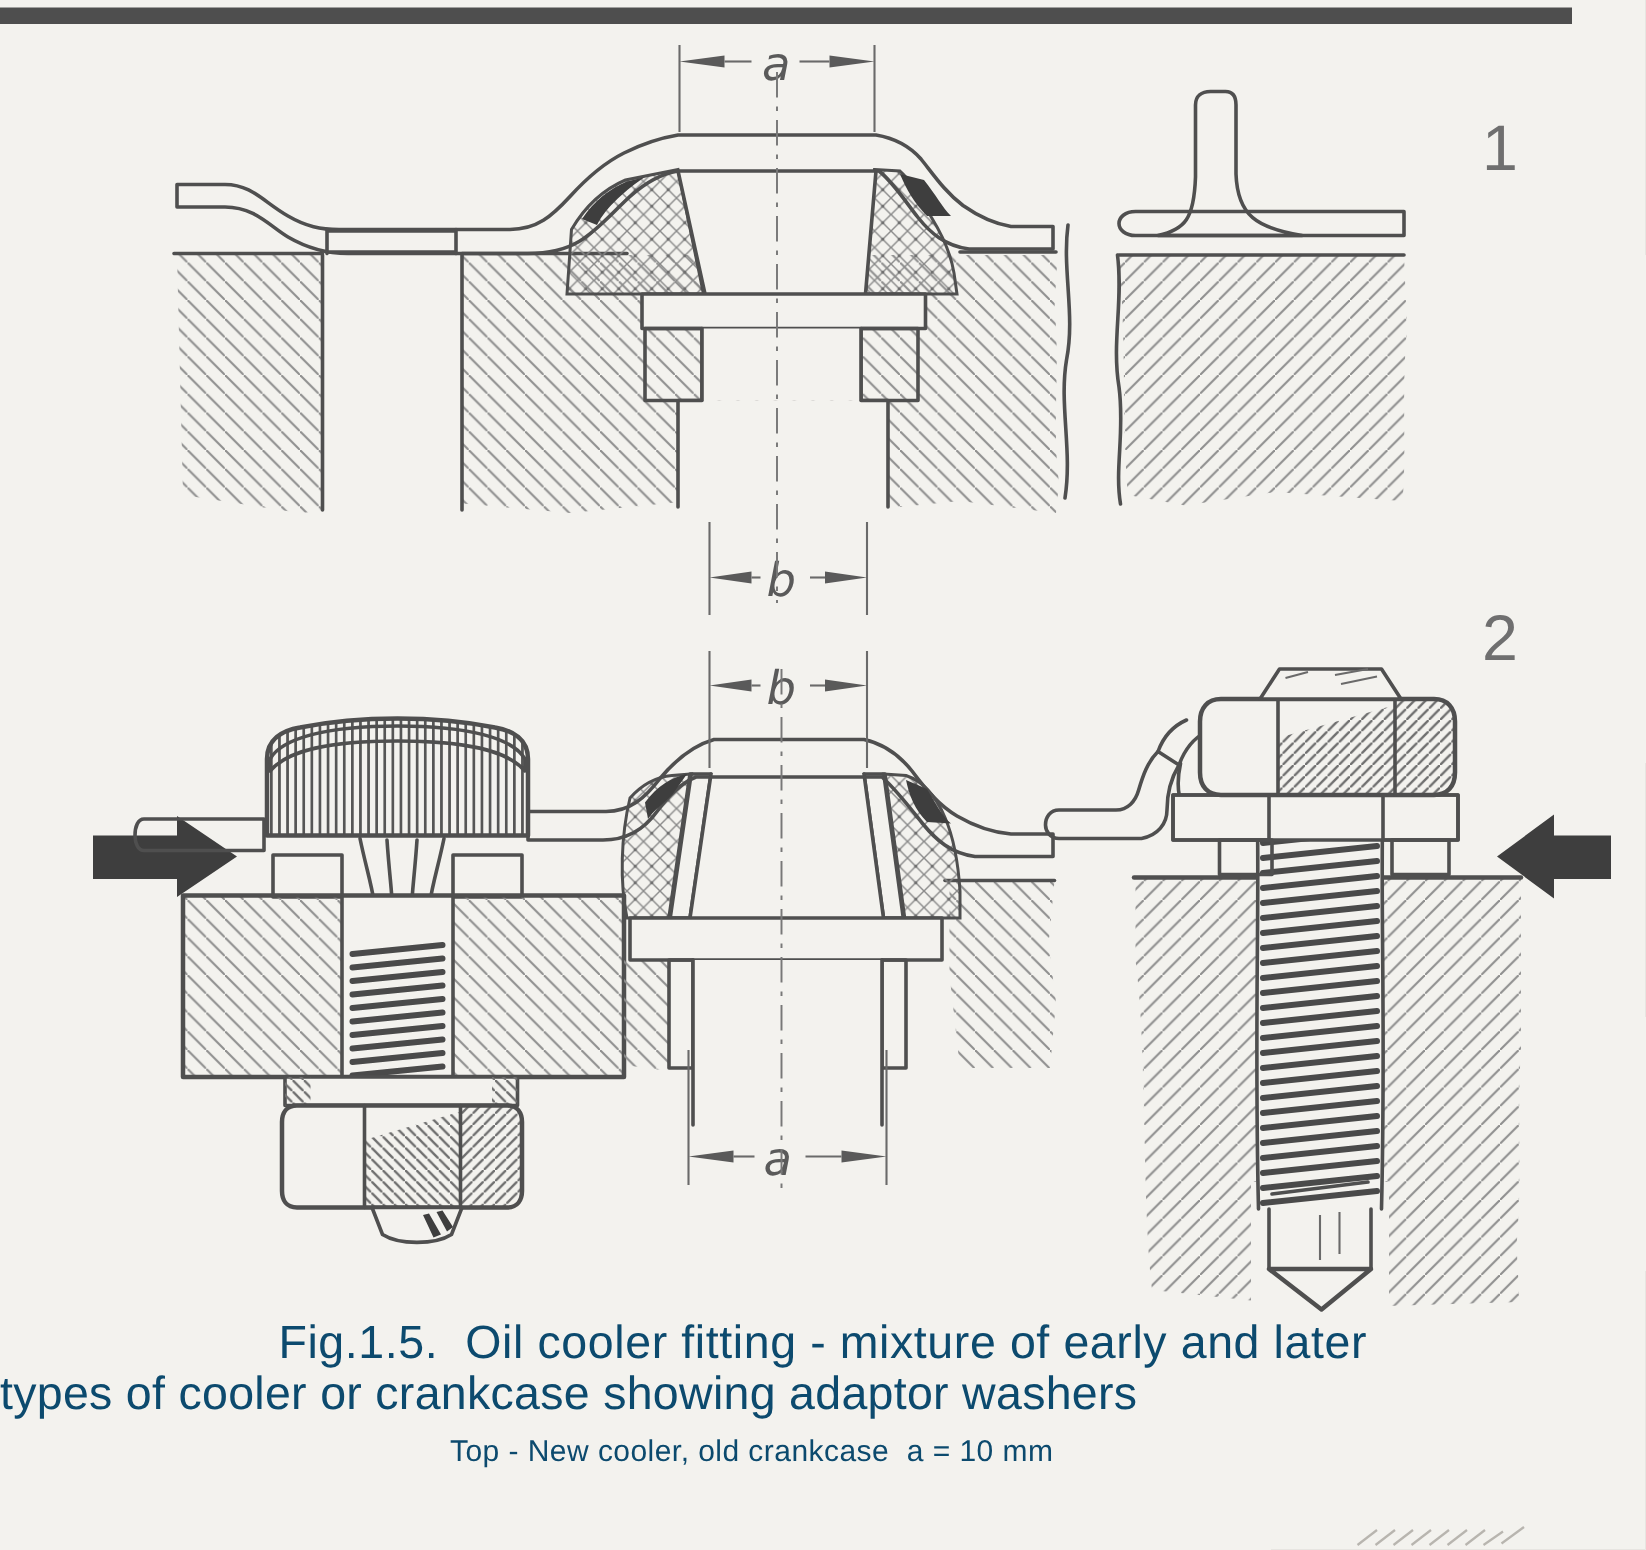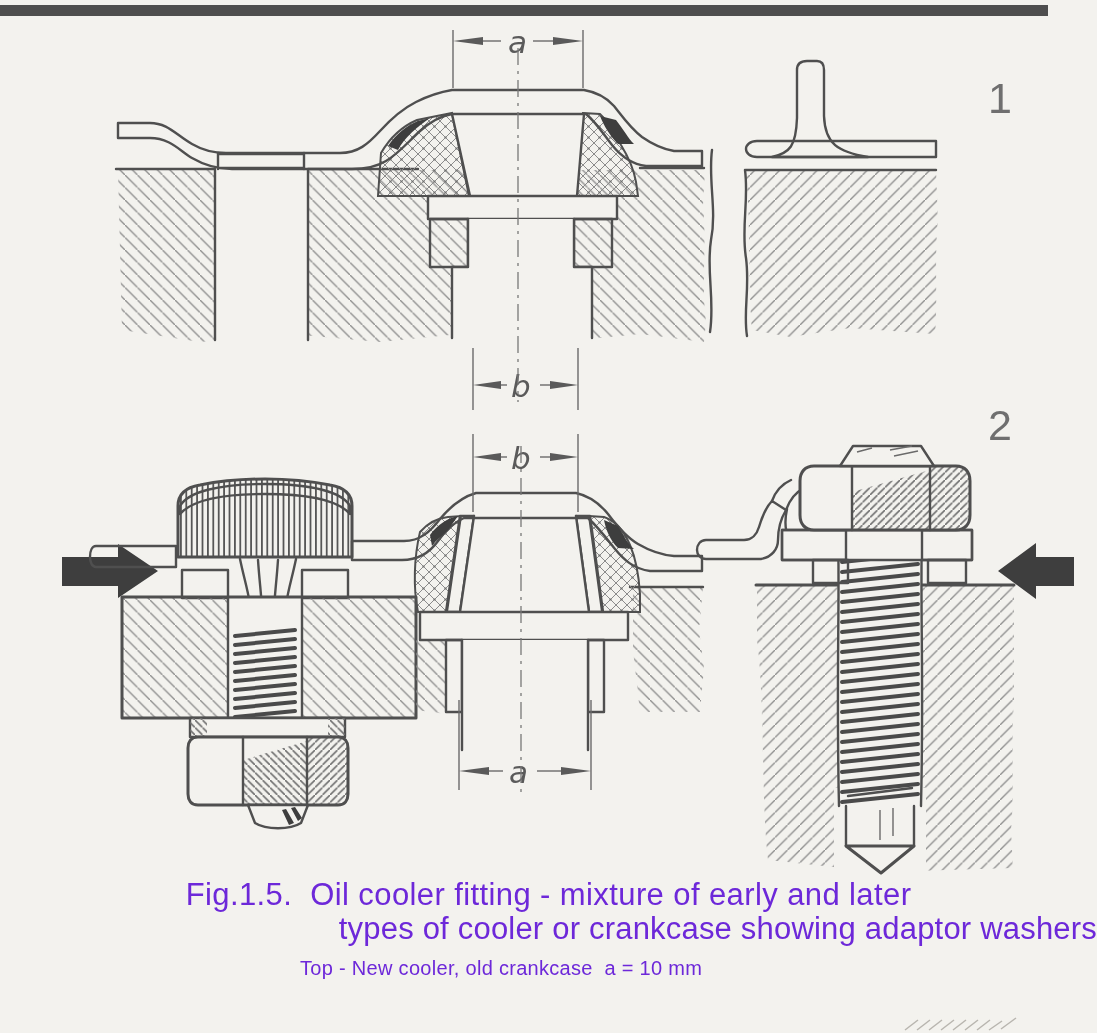--- a/index.html
+++ b/index.html
@@ -1,21 +1,21 @@
 <!DOCTYPE html>
 <html><head>
 <meta charset="utf-8">
 <style>
   html,body{margin:0;padding:0;background:#dddbd6;}
   #page{position:relative;width:1097px;height:1033px;background:#f3f2ee;overflow:hidden;
         font-family:"Liberation Sans",sans-serif;}
   #art{position:absolute;left:0;top:0;}
-  .cap{position:absolute;color:#6d28d9;white-space:pre;}
+  .cap{position:absolute;color:#0c4a6e;white-space:pre;}
   #cap1{left:0;top:877px;width:1097px;text-align:center;font-size:31px;letter-spacing:.4px;}
-  #cap2{left:0;top:911px;width:1097px;text-align:right;font-size:31px;letter-spacing:.2px;}
+  #cap2{left:0;top:911px;width:1097px;text-align:left;font-size:31px;letter-spacing:.2px;}
   #note1{left:252px;top:957px;font-size:20px;letter-spacing:.3px;margin-left:48px;}
   #note2{left:250px;top:991px;font-size:27px;letter-spacing:.3px;}
   .dimlbl{font-family:"DejaVu Sans",sans-serif;font-style:italic;font-size:31px;fill:#5a5a5a;}
   .fignum{font-family:"Liberation Sans",sans-serif;font-size:43px;fill:#6f6f6f;}
   .ink{stroke:#4f4f4f;stroke-width:2.4;fill:none;stroke-linejoin:round;stroke-linecap:round;}
   .ink3{stroke:#4f4f4f;stroke-width:3;fill:none;stroke-linejoin:round;stroke-linecap:round;}
   .thin{stroke:#6a6a6a;stroke-width:1.4;fill:none;}
   .cl{stroke:#787878;stroke-width:1.3;fill:none;stroke-dasharray:17 6 3 6;}
   .whx{fill:#f3f2ee;}
   .dark{fill:#3e3e3e;}

